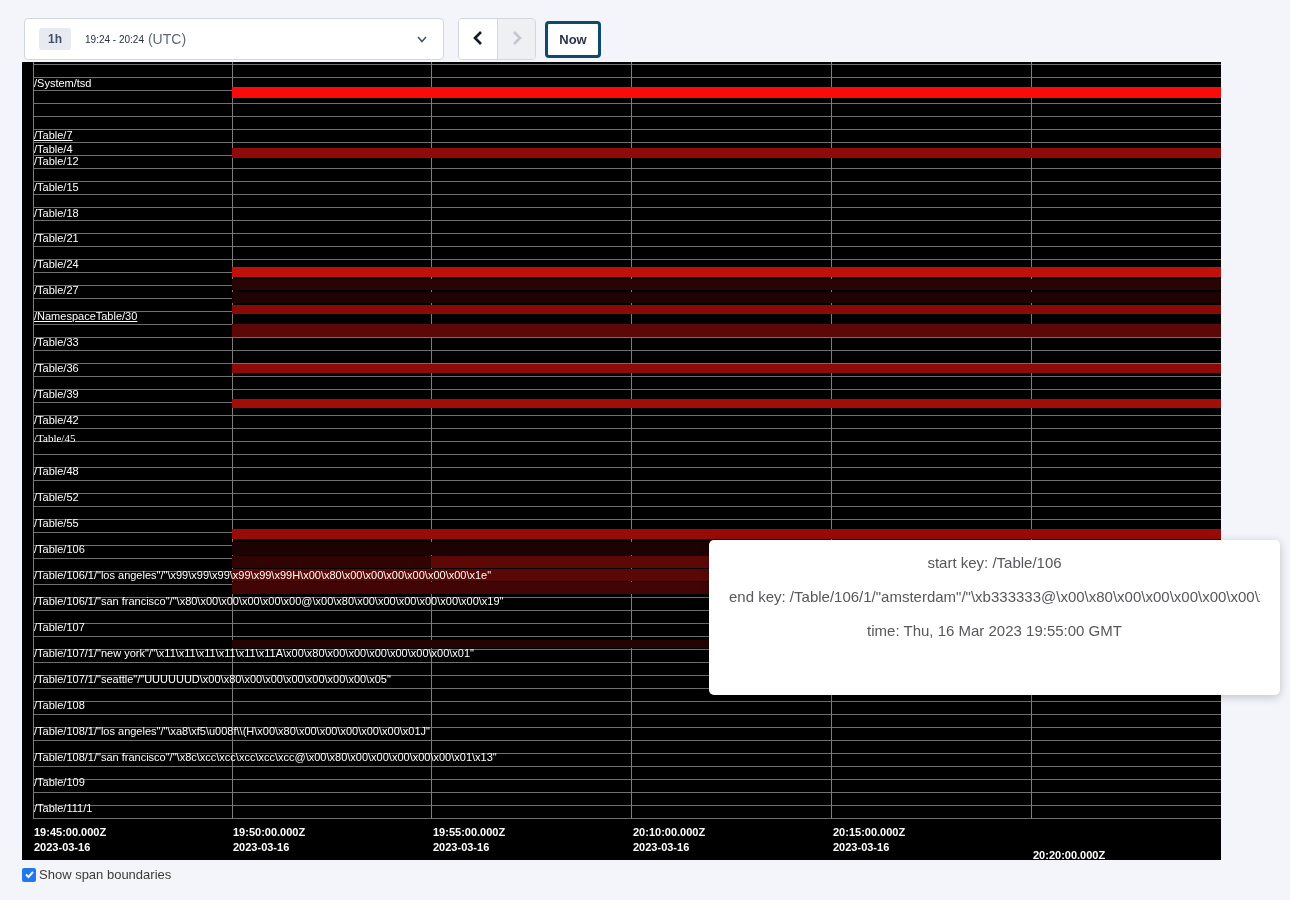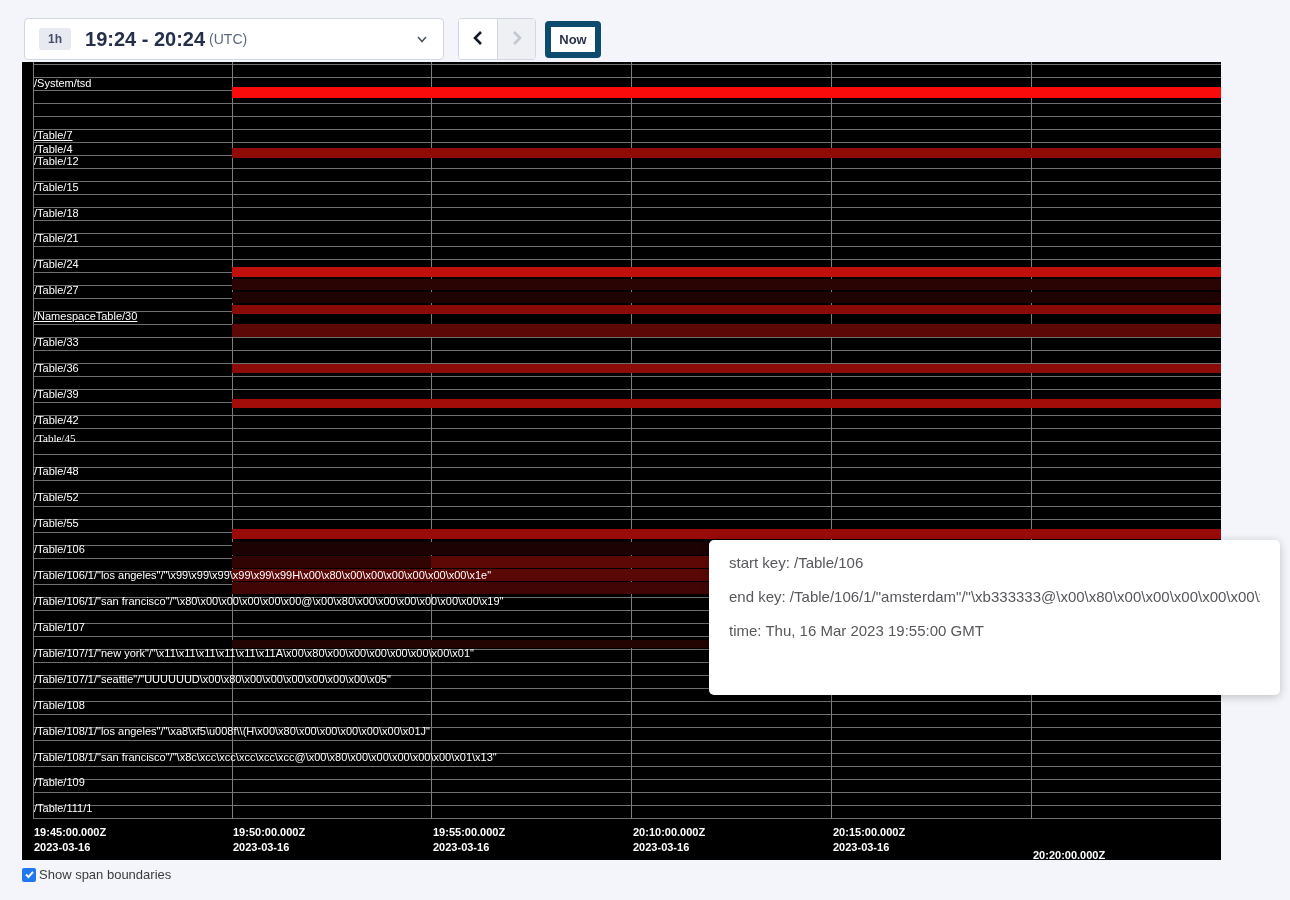--- a/index.html
+++ b/index.html
@@ -13,39 +13,39 @@
   
   .time-selector{
     position:absolute; left:24px; top:18px; width:420px; height:42px;
     background:#fff; border:1px solid #d2d6de; border-radius:4px;
     display:flex; align-items:center; padding:0 14px; cursor:pointer;
   }
   .tw-badge{
     background:#e7eaf1; color:#44506a; font-size:12px; font-weight:bold;
     border-radius:3px; padding:4px 9px; margin-right:14px;
   }
-  .range-text{ font-size:20px; color:#242f49; font-weight:bold; }
+  .range-text{ font-size:10px; color:#242f49; font-weight:normal; }
   .range-zone{ font-size:14px; color:#5d687e; font-weight:normal; margin-left:4px; }
   .selector-chevron{ margin-left:auto; display:flex; }
 
   .nav-group{
     position:absolute; left:458px; top:18px; height:42px;
     display:flex; border:1px solid #d2d6de; border-radius:4px; overflow:hidden;
     background:#fff;
   }
   .nav-btn{
     width:38px; height:100%; display:flex; align-items:center; justify-content:center;
     background:#fff; border:none; cursor:pointer;
   }
   .nav-btn + .nav-btn{ border-left:1px solid #d2d6de; }
   .nav-btn.disabled{ background:#eff0f4; cursor:default; }
 
   .now-btn{
     position:absolute; left:545px; top:21px; width:56px; height:37px;
-    background:#fff; border:6px solid #0c4a6e; border-radius:4px;
+    background:#fff; border:3px solid #0c4a6e; border-radius:4px;
     font-family:"Liberation Sans", sans-serif;
     font-size:13px; font-weight:bold; color:#2a3347; cursor:pointer;
   }
 
   
   .heatmap{
     position:absolute; left:22px; top:62px; width:1199px; height:798px;
     background:#000; overflow:hidden; cursor:crosshair;
   }
   .hline{ position:absolute; left:11px; right:0; height:1px; background:#6f6f6f; }
@@ -55,21 +55,21 @@
     position:absolute; left:12px; transform:translateY(-50%);
     color:#fff; font-size:11px; font-weight:500; white-space:nowrap;
     letter-spacing:0; pointer-events:none;
   }
   .tick{ position:absolute; color:#fff; font-size:11px; font-weight:bold; line-height:15px; white-space:nowrap; }
 
   
   .tooltip{
     position:absolute; left:709px; top:540px; width:571px; height:155px;
     background:#fff; border-radius:5px; box-shadow:0 2px 10px rgba(0,0,0,.22);
-    padding:13px 20px; z-index:5;
+    padding:13px 20px; z-index:5;text-align:center;
   }
   .tooltip p{
     font-size:15px; color:#58585c; line-height:20px; margin-bottom:14px;
     white-space:nowrap; overflow:hidden;
   }
 
   
   .footer-row{ position:absolute; left:22px; top:867px; display:flex; align-items:center; }
   .checkbox{
     width:14px; height:14px; background:#2177ee; border-radius:2px;

